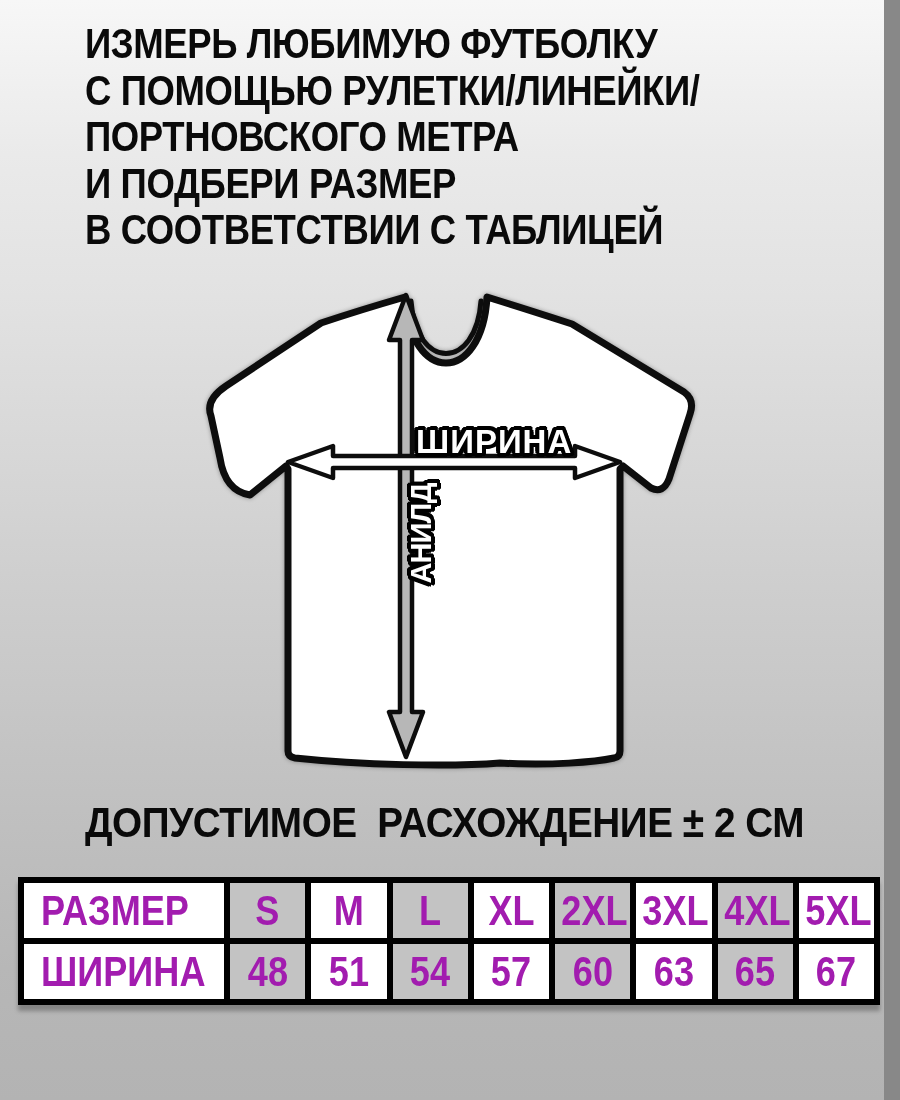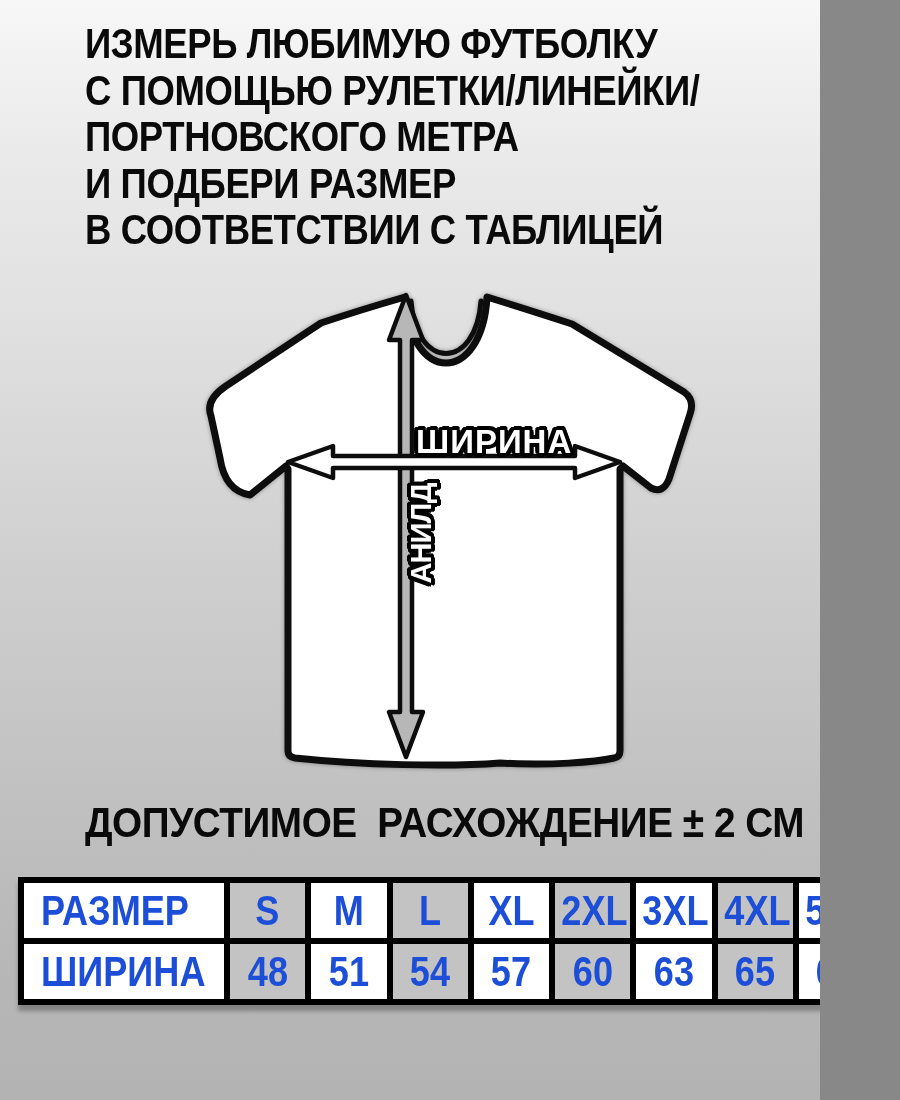--- a/index.html
+++ b/index.html
@@ -1,17 +1,17 @@
 <!DOCTYPE html>
 <html><head>
 <meta charset="utf-8">
 <style>
   html,body{margin:0;padding:0;background:#888;}
   .stage{
-    position:relative;width:820px;height:1100px;overflow:hidden;
+    position:relative;width:884px;height:1100px;overflow:hidden;
     background:linear-gradient(180deg,#f7f7f7 0%,#eaeaea 14%,#e2e2e2 27%,#cfcfcf 52%,#c1c1c1 72%,#b7b7b7 88%,#b3b3b3 100%);
     font-family:"Liberation Sans","DejaVu Sans",sans-serif;color:#0a0a0a;
   }
   
   .header{
     position:absolute;left:85px;top:20px;
     font-weight:700;font-size:43px;line-height:46.5px;letter-spacing:-0.5px;
     transform:scaleX(0.85);transform-origin:0 0;white-space:nowrap;
   }
   
@@ -42,21 +42,21 @@
   
   .size-table{
     position:absolute;left:18px;top:877px;width:862px;
     border-collapse:collapse;table-layout:fixed;
     box-shadow:0 6px 4px rgba(0,0,0,.28);
     background:#fff;
   }
   .size-table td{
     border:6px solid #000;height:55px;padding:0;
     text-align:center;vertical-align:middle;
-    font-weight:700;font-size:43px;color:#1d4ed8;background:#fff;
+    font-weight:700;font-size:43px;color:#a21caf;background:#fff;
   }
   .size-table td.g{background:#c3c3c3;}
   .size-table td.first{text-align:left;}
   .size-table td .cond{display:inline-block;transform:scaleX(0.84);transform-origin:50% 50%;white-space:nowrap;}
   .size-table td.first .cond{transform-origin:0 50%;margin-left:17px;}
 </style>
 </head>
 <body>
 
 <div class="stage">

